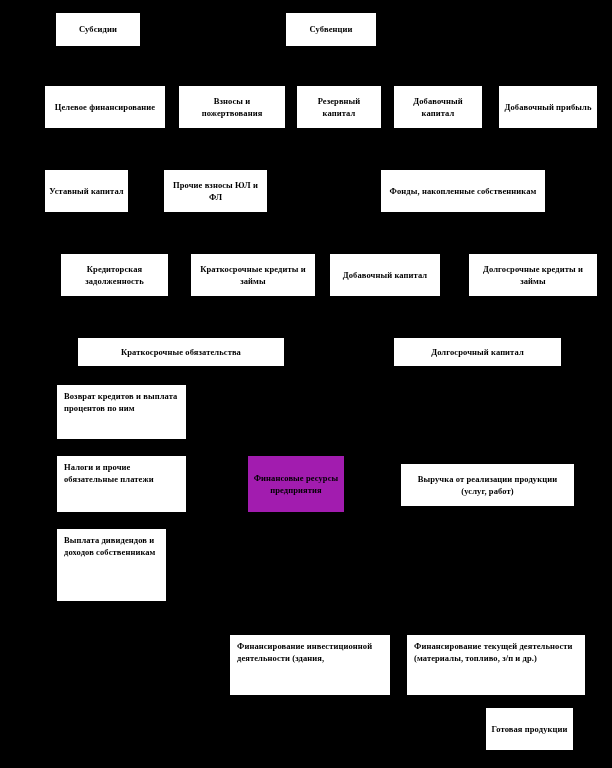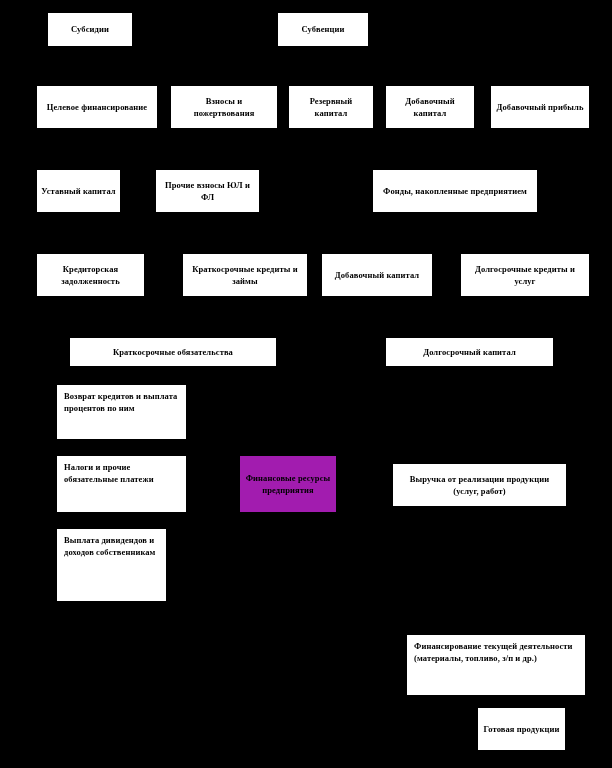--- a/index.html
+++ b/index.html
@@ -36,21 +36,21 @@
     display: flex;
   }
   .node .txt {
     display: block;
     width: 100%;
   }
   .center .txt { text-align: center; }
   .left   .txt { text-align: left; }
   .vcenter { align-items: center; }
   .vtop    { align-items: flex-start; margin-left: 8px; }
-  .pad-c { padding: 3px 4px; }
+  .pad-c { padding: 3px 4px; margin-left: 8px; }
   .pad-l { padding: 5px 7px; }
   .accent { background: #a21caf; }
 </style>
 </head>
 <body>
 
 <div id="canvas">
 
   <div class="node center vcenter pad-c" style="left:47px;  top:12px;  width:86px;  height:35px;">
     <span class="txt">Субсидии</span>
@@ -82,37 +82,37 @@
 
   <div class="node center vcenter pad-c" style="left:36px;  top:169px; width:85px;  height:44px;">
     <span class="txt">Уставный капитал</span>
   </div>
 
   <div class="node center vcenter pad-c" style="left:155px; top:169px; width:105px; height:44px;">
     <span class="txt">Прочие взносы ЮЛ и ФЛ</span>
   </div>
 
   <div class="node center vcenter pad-c" style="left:372px; top:169px; width:166px; height:44px;">
-    <span class="txt">Фонды, накопленные предприятием</span>
+    <span class="txt">Фонды, накопленные собственникам</span>
   </div>
 
-  <div class="node center vcenter pad-c" style="left:36px;  top:253px; width:109px; height:44px;">
+  <div class="node center vcenter pad-c" style="left:52px;  top:253px; width:109px; height:44px;">
     <span class="txt">Кредиторская задолженность</span>
   </div>
 
   <div class="node center vcenter pad-c" style="left:182px; top:253px; width:126px; height:44px;">
     <span class="txt">Краткосрочные кредиты и займы</span>
   </div>
 
   <div class="node center vcenter pad-c" style="left:321px; top:253px; width:112px; height:44px;">
     <span class="txt">Добавочный капитал</span>
   </div>
 
   <div class="node center vcenter pad-c" style="left:460px; top:253px; width:130px; height:44px;">
-    <span class="txt">Долгосрочные кредиты и услуг</span>
+    <span class="txt">Долгосрочные кредиты и займы</span>
   </div>
 
   <div class="node center vcenter pad-c" style="left:69px;  top:337px; width:208px; height:30px;">
     <span class="txt">Краткосрочные обязательства</span>
   </div>
 
   <div class="node center vcenter pad-c" style="left:385px; top:337px; width:169px; height:30px;">
     <span class="txt">Долгосрочный капитал</span>
   </div>
 
@@ -130,20 +130,23 @@
 
   <div class="node accent center vcenter pad-c" style="left:239px; top:455px; width:98px;  height:58px;">
     <span class="txt">Финансовые ресурсы предприятия</span>
   </div>
 
   <div class="node center vcenter pad-c" style="left:392px; top:463px; width:175px; height:44px;">
     <span class="txt">Выручка от реализации продукции (услуг, работ)</span>
   </div>
 
 
+  <div class="node left vtop pad-l" style="left:221px; top:634px; width:162px; height:62px;">
+    <span class="txt">Финансирование инвестиционной деятельности (здания,</span>
+  </div>
 
   <div class="node left vtop pad-l" style="left:398px; top:634px; width:180px; height:62px;">
     <span class="txt">Финансирование текущей деятельности (материалы, топливо, з/п и др.)</span>
   </div>
 
   <div class="node center vcenter pad-c" style="left:477px; top:707px; width:89px;  height:44px;">
     <span class="txt">Готовая продукции</span>
   </div>
 
 </div>

